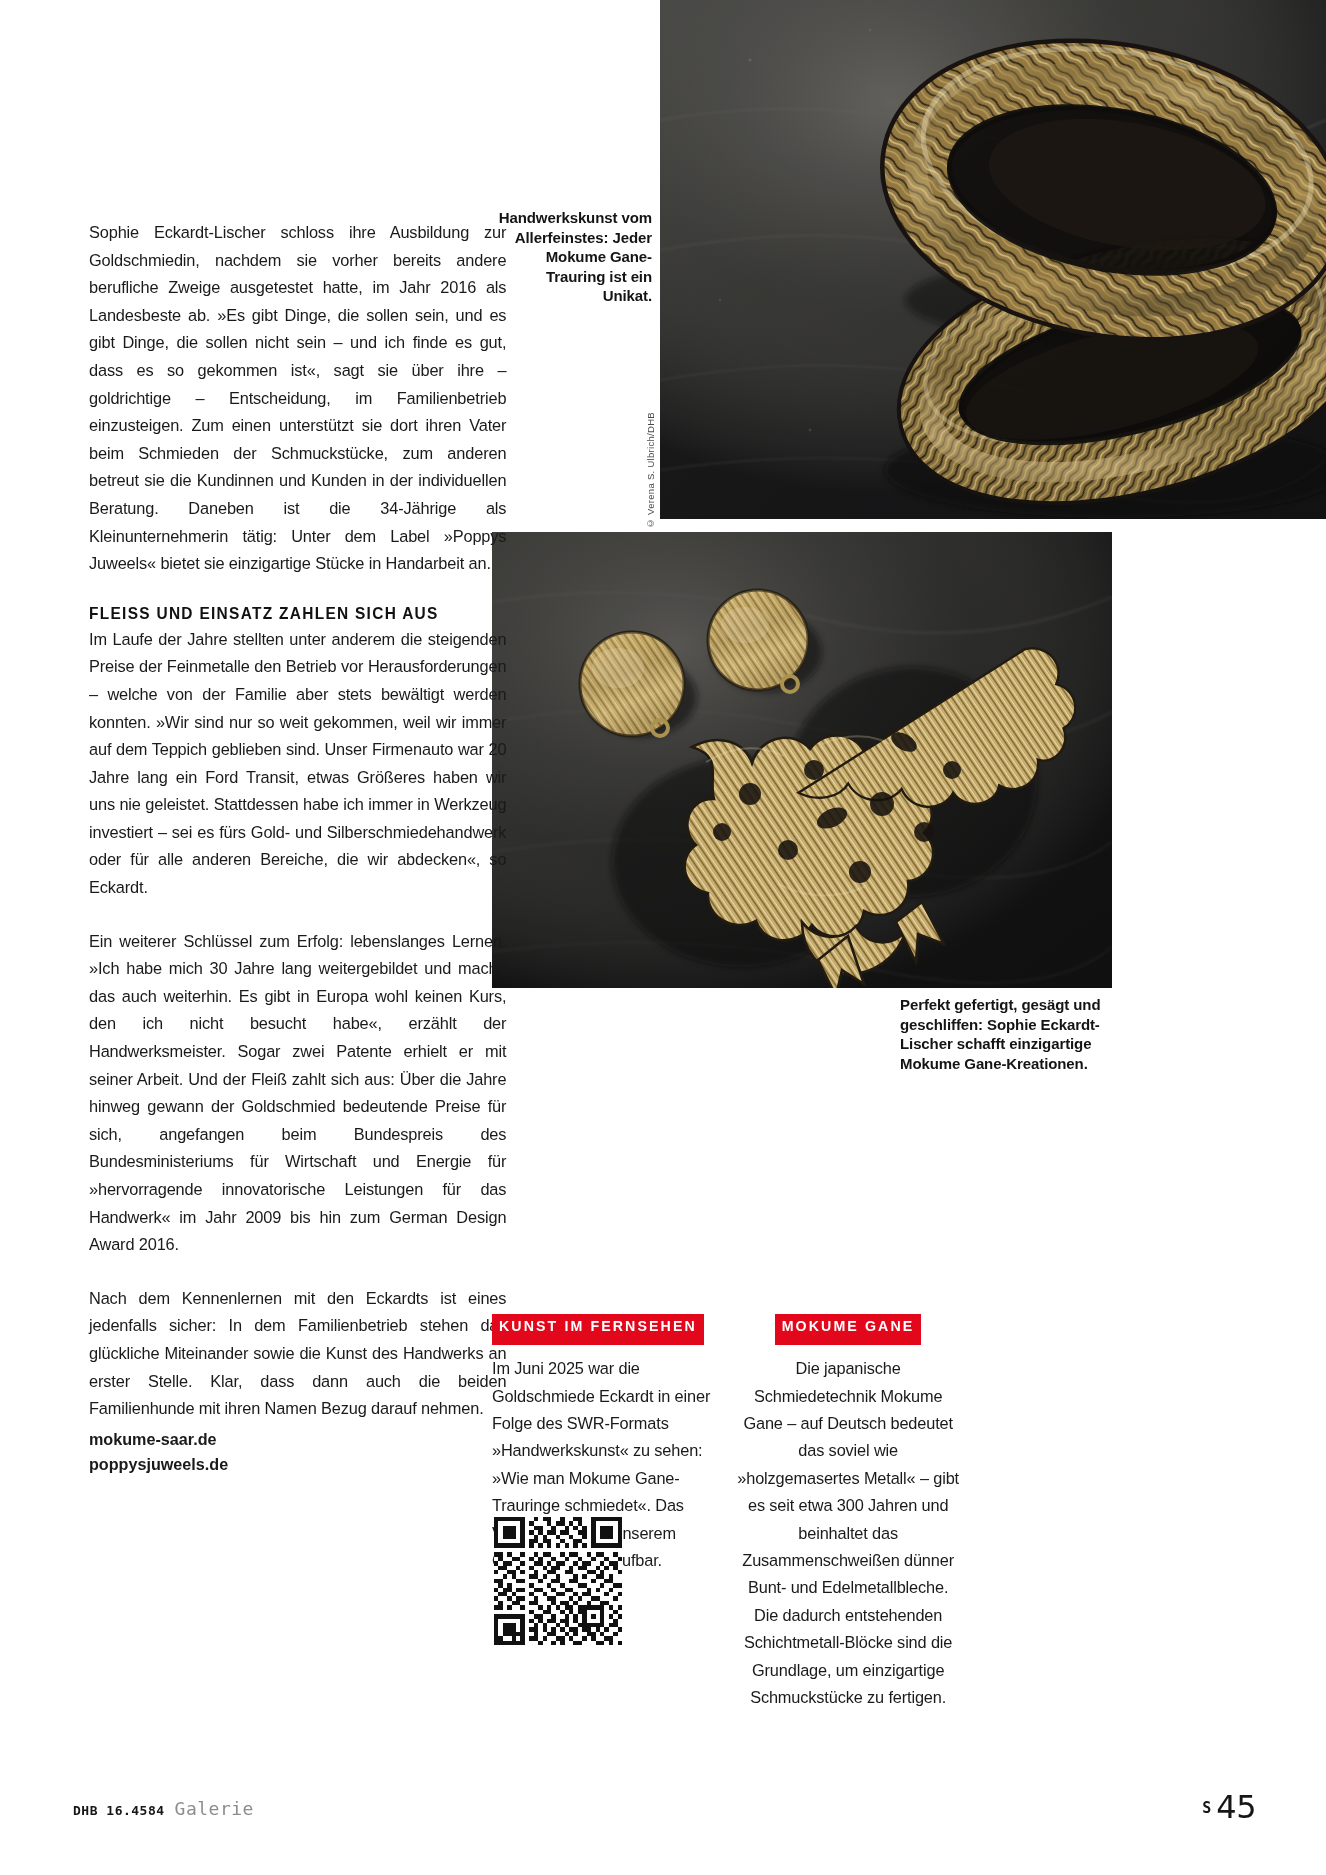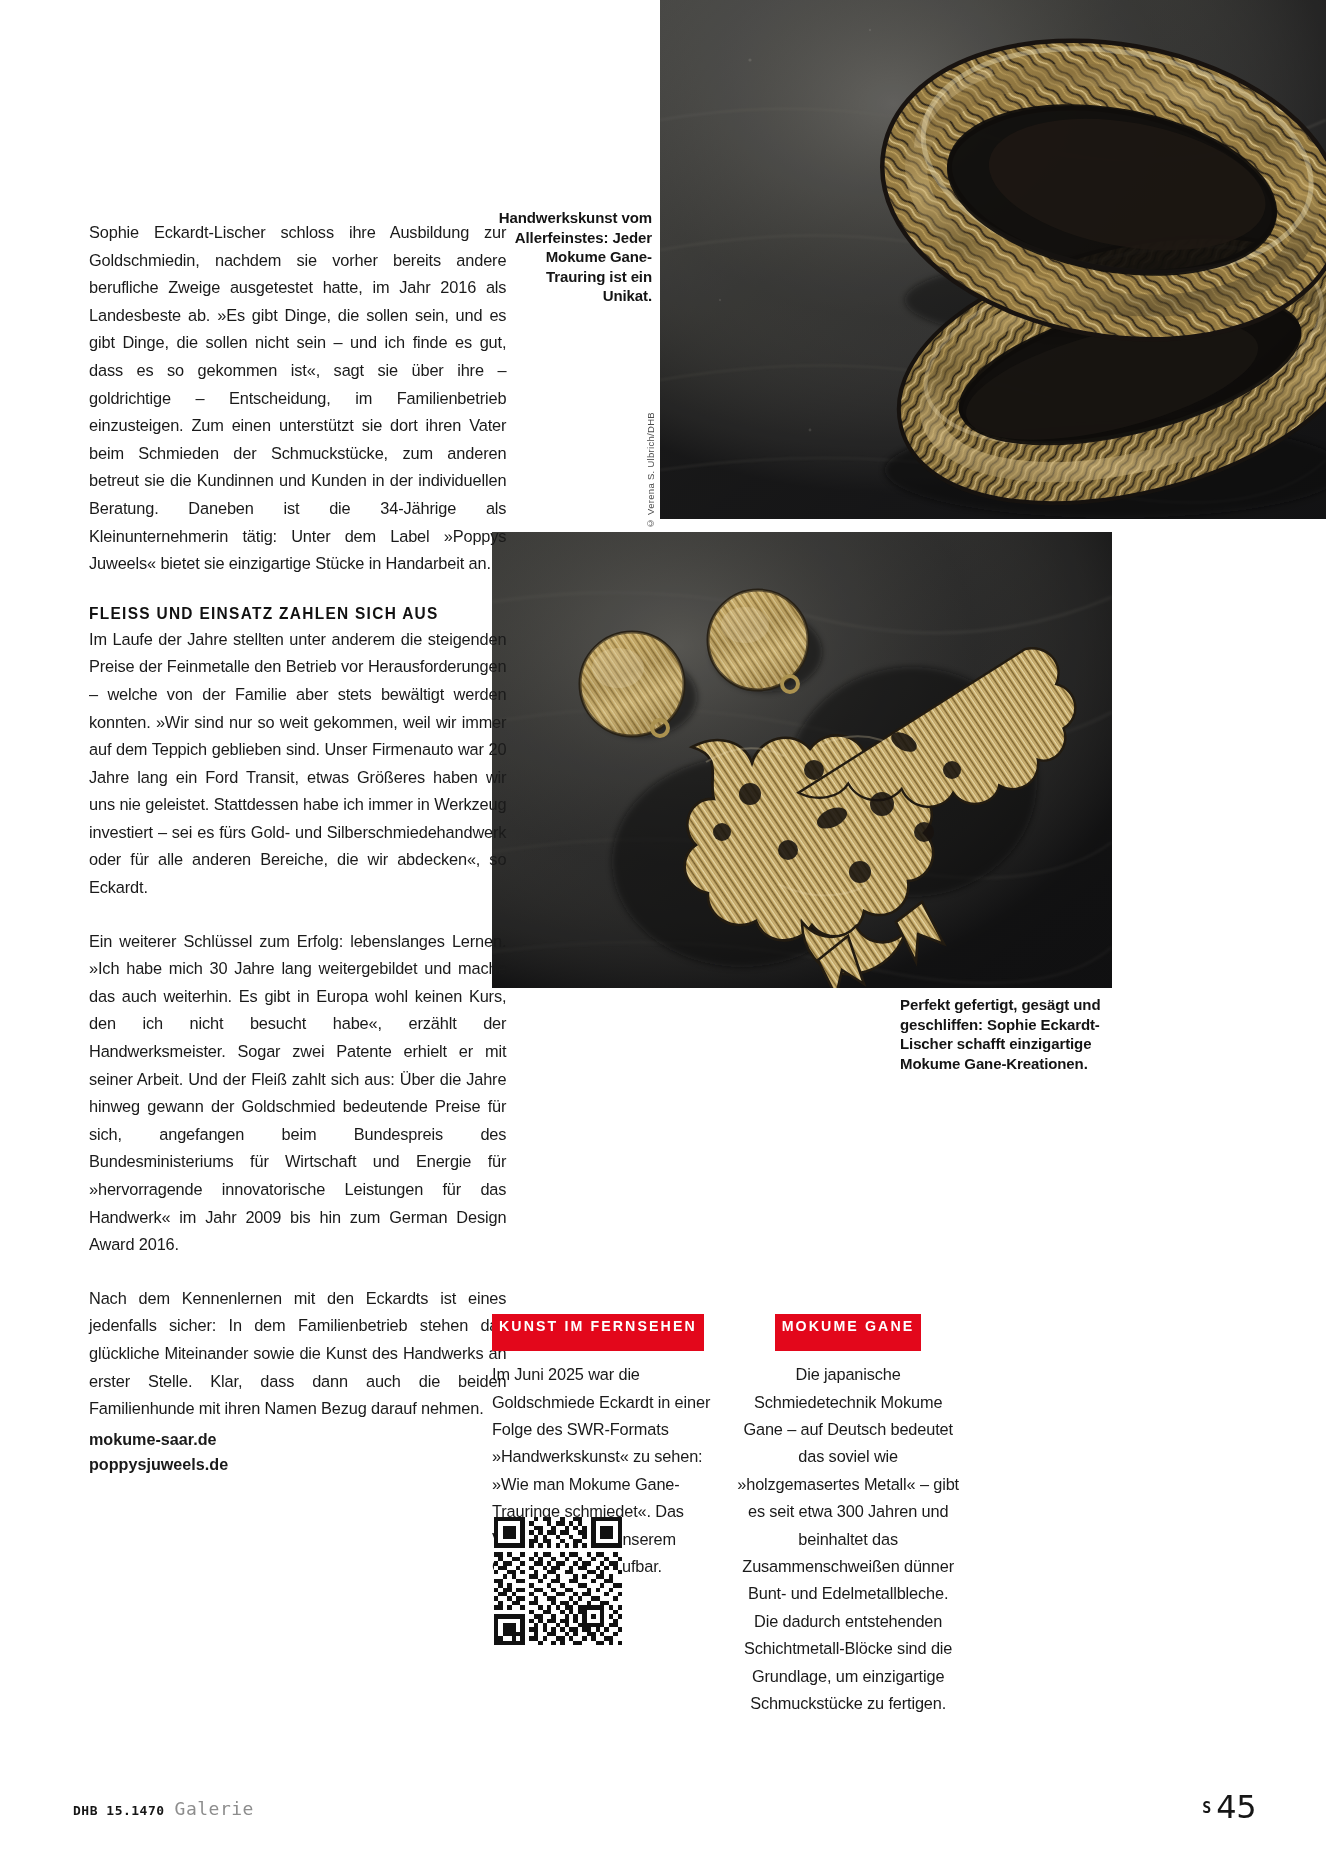--- a/index.html
+++ b/index.html
@@ -118,21 +118,21 @@
   .boxcol { position: absolute; width: 222px; }
   .boxcol.b1 { left: 492px; top: 1314px; }
   .boxcol.b2 { left: 737px; top: 1314px; text-align: center; }
 
   .redbar {
     background: #e3071b;
     color: #ffffff;
     font-size: 14.2px;
     font-weight: bold;
     letter-spacing: 2.1px;
-    padding: 5px 7px 18px 7px;
+    padding: 5px 7px 12px 7px;
     display: inline-block;
     line-height: 1;
     white-space: nowrap;
   }
   .boxcol .btext {
     margin-top: 10px;
     font-size: 17.2px;
     line-height: 27.4px;
     color: #1a1a1a;
     letter-spacing: -0.15px;
@@ -471,18 +471,18 @@
       <path d="M9 24h1v1H9zM11 24h1v1h-1zM14 24h1v1h-1zM16 24h1v1h-1zM19 24h1v1h-1zM26 24h2v1h-2z"></path>
       <path d="M8 25h2v1H8zM11 25h1v1h-1zM13 25h1v1h-1zM15 25h1v1h-1zM17 25h2v1h-2zM20 25h2v1h-2zM23 25h1v1h-1zM25 25h1v1h-1zM28 25h1v1h-1z"></path>
       <path d="M0 26h1v1H0zM2 26h2v1H2zM5 26h1v1H5zM9 26h1v1H9zM12 26h2v1h-2zM16 26h1v1h-1zM18 26h1v1h-1zM21 26h2v1h-2zM24 26h1v1h-1zM27 26h1v1h-1z"></path>
       <path d="M1 27h1v1H1zM4 27h1v1H4zM8 27h2v1H8zM11 27h1v1h-1zM14 27h2v1h-2zM17 27h1v1h-1zM20 27h1v1h-1zM22 27h1v1h-1zM25 27h2v1h-2z"></path>
       <path d="M0 28h2v1H0zM3 28h2v1H3zM10 28h1v1h-1zM13 28h1v1h-1zM15 28h1v1h-1zM18 28h2v1h-2zM23 28h2v1h-2zM26 28h1v1h-1zM28 28h1v1h-1z"></path>
     </g>
   </svg>
 </div>
 
 <div class="footer-left">
-  <span class="dhb">DHB 15.1470</span><span class="gal">Galerie</span>
+  <span class="dhb">DHB 16.4584</span><span class="gal">Galerie</span>
 </div>
 
 <div class="footer-right">
   <span class="s">S</span><span class="num">45</span>
 </div>
 
 </body></html>

